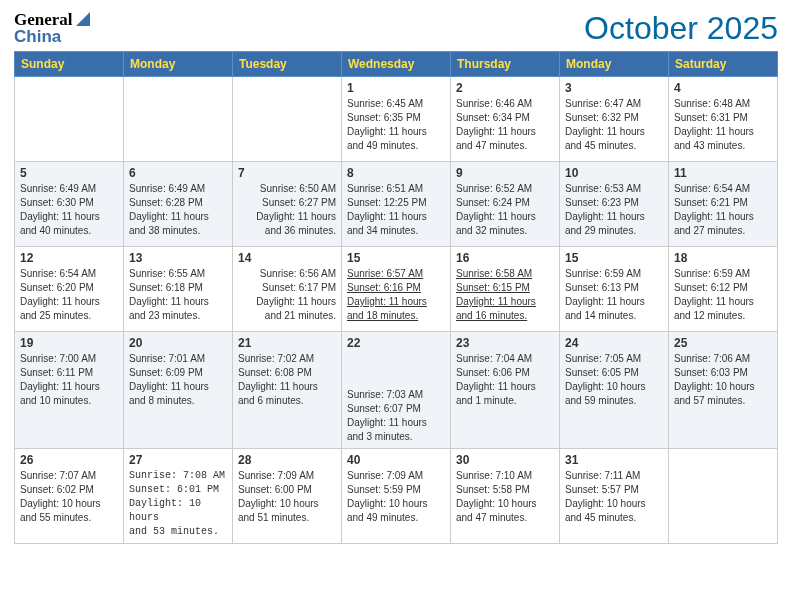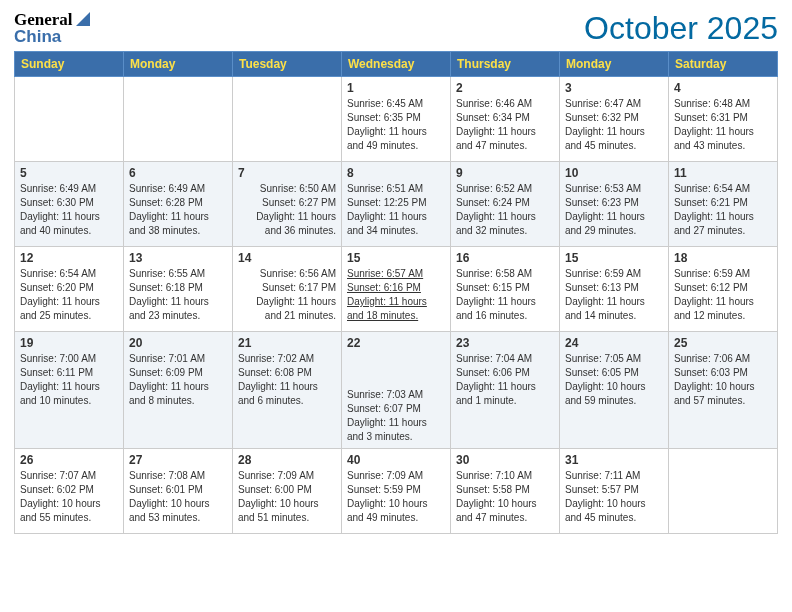--- a/index.html
+++ b/index.html
@@ -226,21 +226,21 @@
           </td>
           <td>
             <span class="day-num">15</span>
             <div class="day-info" style="white-space: pre-line; text-decoration: underline;">Sunrise: 6:57 AM
 Sunset: 6:16 PM
 Daylight: 11 hours
 and 18 minutes.</div>
           </td>
           <td>
             <span class="day-num">16</span>
-            <div class="day-info" style="white-space: pre-line;">Sunrise: 6:58 AM
+            <div class="day-info" style="white-space: pre-line; text-decoration: underline;">Sunrise: 6:58 AM
 Sunset: 6:15 PM
 Daylight: 11 hours
 and 16 minutes.</div>
           </td>
           <td>
             <span class="day-num">15</span>
             <div class="day-info" style="white-space: pre-line;">Sunrise: 6:59 AM
 Sunset: 6:13 PM
 Daylight: 11 hours
 and 14 minutes.</div>
@@ -307,21 +307,21 @@
         <tr>
           <td>
             <span class="day-num">26</span>
             <div class="day-info" style="white-space: pre-line;">Sunrise: 7:07 AM
 Sunset: 6:02 PM
 Daylight: 10 hours
 and 55 minutes.</div>
           </td>
           <td>
             <span class="day-num">27</span>
-            <div class="day-info" style="white-space: pre-line;">Sunrise: 7:08 AM
+            <div class="day-info" style="white-space: pre-line; font-family: Liberation Mono, monospace;">Sunrise: 7:08 AM
 Sunset: 6:01 PM
 Daylight: 10 hours
 and 53 minutes.</div>
           </td>
           <td>
             <span class="day-num">28</span>
             <div class="day-info" style="white-space: pre-line;">Sunrise: 7:09 AM
 Sunset: 6:00 PM
 Daylight: 10 hours
 and 51 minutes.</div>

